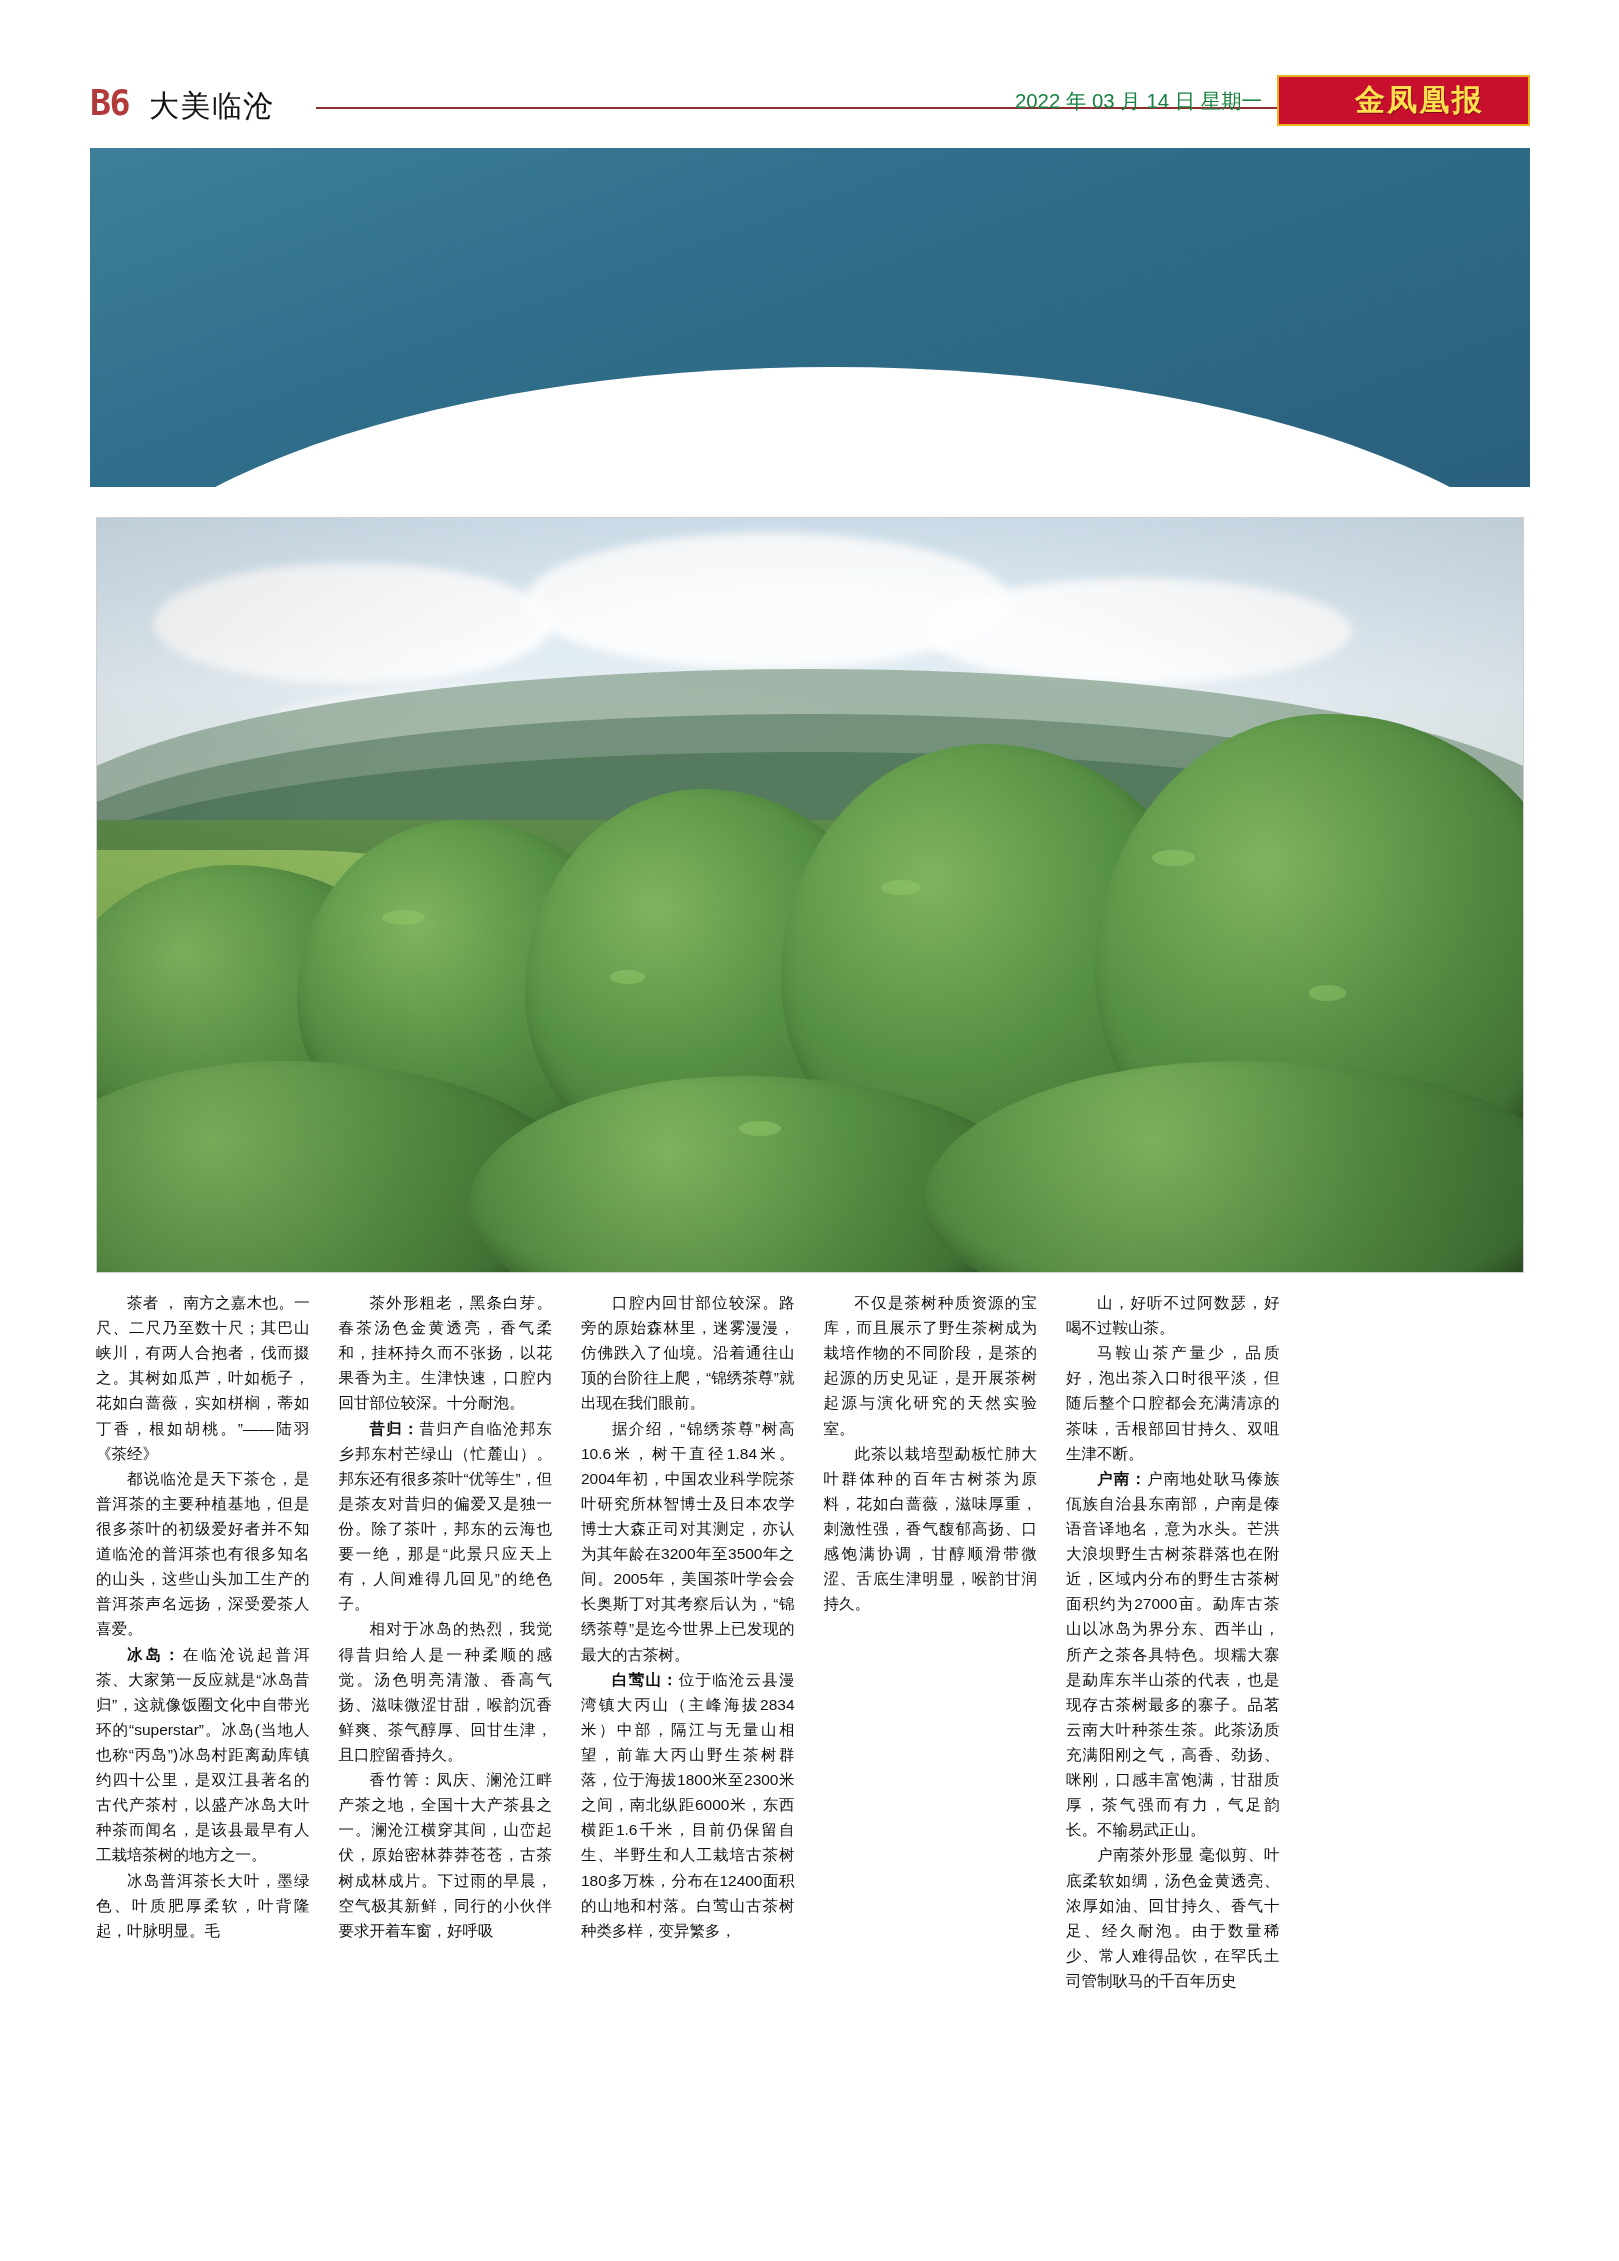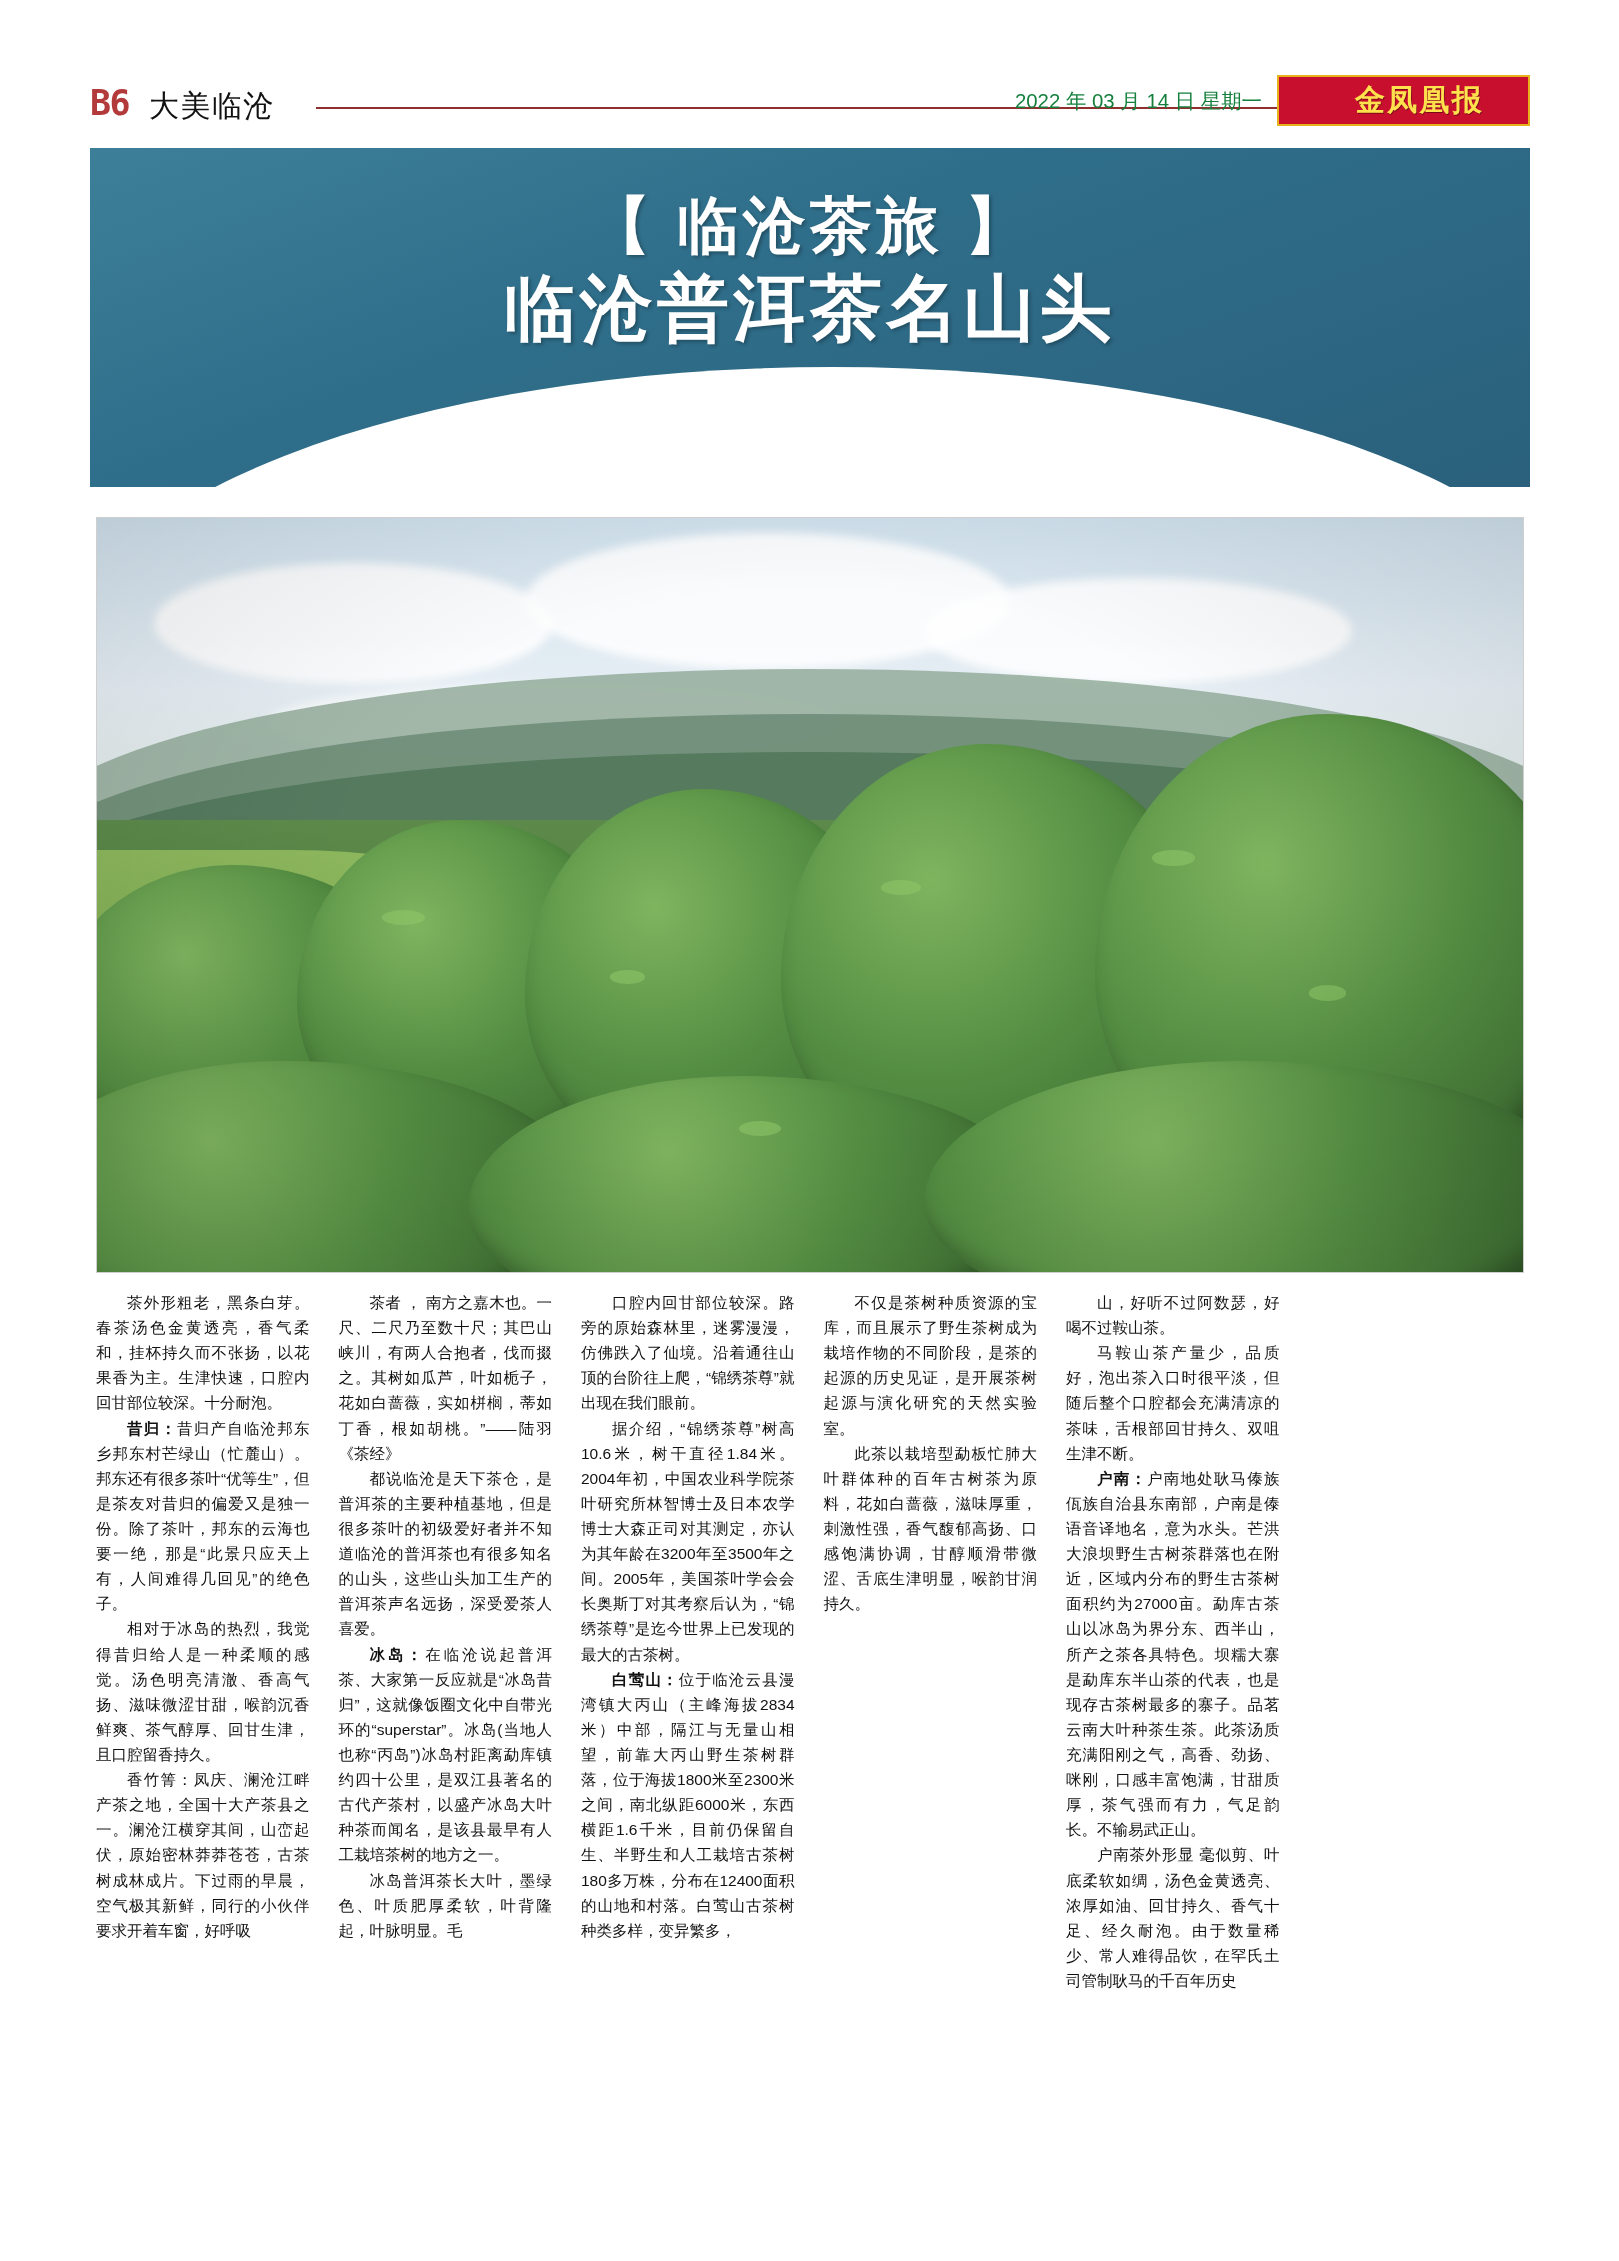--- a/index.html
+++ b/index.html
@@ -238,24 +238,20 @@
     <div class="masthead-date">2022 年 03 月 14 日   星期一</div>
     <div class="paper-logo">
       <span>金凤凰报</span>
     </div>
   </div>
 
   <div class="banner">
     <div class="banner-bg"></div>
     <div class="banner-curve2"></div>
     <div class="banner-curve"></div>
-    <div class="banner-title-wrap">
-      <div class="banner-line1">【 临沧茶旅 】</div>
-      <div class="banner-line2">临沧普洱茶名山头</div>
-    </div>
   </div>
 
   <div class="photo">
     <div class="sky"></div>
     <div class="cloud" style="left:4%;top:6%;width:28%;height:16%;"></div>
     <div class="cloud" style="left:30%;top:2%;width:34%;height:18%;"></div>
     <div class="cloud" style="left:58%;top:8%;width:30%;height:14%;"></div>
     <div class="cloud" style="left:12%;top:22%;width:40%;height:10%;opacity:.6"></div>
     <div class="ridge far"></div>
     <div class="ridge mid"></div>
@@ -276,32 +272,32 @@
     <div class="leafdot" style="left:36%;top:60%;width:2.4%;height:1.8%;"></div>
     <div class="leafdot" style="left:55%;top:48%;width:2.8%;height:2%;"></div>
     <div class="leafdot" style="left:74%;top:44%;width:3%;height:2.2%;"></div>
     <div class="leafdot" style="left:85%;top:62%;width:2.6%;height:2%;"></div>
     <div class="leafdot" style="left:45%;top:80%;width:3%;height:2%;"></div>
     <div class="photo-vignette"></div>
   </div>
 
   <div class="columns" id="columns">
       <div class="col">
+        <p>茶者 ， 南方之嘉木也。一尺、二尺乃至数十尺；其巴山峡川，有两人合抱者，伐而掇之。其树如瓜芦，叶如栀子，花如白蔷薇，实如栟榈，蒂如丁香，根如胡桃。”——陆羽《茶经》</p>
+        <p>都说临沧是天下茶仓，是普洱茶的主要种植基地，但是很多茶叶的初级爱好者并不知道临沧的普洱茶也有很多知名的山头，这些山头加工生产的普洱茶声名远扬，深受爱茶人喜爱。</p>
+        <p><span class="lead">冰岛：</span>在临沧说起普洱茶、大家第一反应就是“冰岛昔归”，这就像饭圈文化中自带光环的“superstar”。冰岛(当地人也称“丙岛”)冰岛村距离勐库镇约四十公里，是双江县著名的古代产茶村，以盛产冰岛大叶种茶而闻名，是该县最早有人工栽培茶树的地方之一。</p>
+        <p>冰岛普洱茶长大叶，墨绿色、叶质肥厚柔软，叶背隆起，叶脉明显。毛</p>
+      </div>
+      <div class="col">
         <p>茶外形粗老，黑条白芽。春茶汤色金黄透亮，香气柔和，挂杯持久而不张扬，以花果香为主。生津快速，口腔内回甘部位较深。十分耐泡。</p>
         <p><span class="lead">昔归：</span>昔归产自临沧邦东乡邦东村芒绿山（忙麓山）。邦东还有很多茶叶“优等生”，但是茶友对昔归的偏爱又是独一份。除了茶叶，邦东的云海也要一绝，那是“此景只应天上有，人间难得几回见”的绝色子。</p>
         <p>相对于冰岛的热烈，我觉得昔归给人是一种柔顺的感觉。汤色明亮清澈、香高气扬、滋味微涩甘甜，喉韵沉香鲜爽、茶气醇厚、回甘生津，且口腔留香持久。</p>
         <p>香竹箐：凤庆、澜沧江畔产茶之地，全国十大产茶县之一。澜沧江横穿其间，山峦起伏，原始密林莽莽苍苍，古茶树成林成片。下过雨的早晨，空气极其新鲜，同行的小伙伴要求开着车窗，好呼吸</p>
       </div>
       <div class="col">
-        <p>茶者 ， 南方之嘉木也。一尺、二尺乃至数十尺；其巴山峡川，有两人合抱者，伐而掇之。其树如瓜芦，叶如栀子，花如白蔷薇，实如栟榈，蒂如丁香，根如胡桃。”——陆羽《茶经》</p>
-        <p>都说临沧是天下茶仓，是普洱茶的主要种植基地，但是很多茶叶的初级爱好者并不知道临沧的普洱茶也有很多知名的山头，这些山头加工生产的普洱茶声名远扬，深受爱茶人喜爱。</p>
-        <p><span class="lead">冰岛：</span>在临沧说起普洱茶、大家第一反应就是“冰岛昔归”，这就像饭圈文化中自带光环的“superstar”。冰岛(当地人也称“丙岛”)冰岛村距离勐库镇约四十公里，是双江县著名的古代产茶村，以盛产冰岛大叶种茶而闻名，是该县最早有人工栽培茶树的地方之一。</p>
-        <p>冰岛普洱茶长大叶，墨绿色、叶质肥厚柔软，叶背隆起，叶脉明显。毛</p>
-      </div>
-      <div class="col">
         <p>口腔内回甘部位较深。路旁的原始森林里，迷雾漫漫，仿佛跌入了仙境。沿着通往山顶的台阶往上爬，“锦绣茶尊”就出现在我们眼前。</p>
         <p>据介绍，“锦绣茶尊”树高10.6米，树干直径1.84米。2004年初，中国农业科学院茶叶研究所林智博士及日本农学博士大森正司对其测定，亦认为其年龄在3200年至3500年之间。2005年，美国茶叶学会会长奥斯丁对其考察后认为，“锦绣茶尊”是迄今世界上已发现的最大的古茶树。</p>
         <p><span class="lead">白莺山：</span>位于临沧云县漫湾镇大丙山（主峰海拔2834米）中部，隔江与无量山相望，前靠大丙山野生茶树群落，位于海拔1800米至2300米之间，南北纵距6000米，东西横距1.6千米，目前仍保留自生、半野生和人工栽培古茶树180多万株，分布在12400面积的山地和村落。白莺山古茶树种类多样，变异繁多，</p>
       </div>
       <div class="col">
         <p>不仅是茶树种质资源的宝库，而且展示了野生茶树成为栽培作物的不同阶段，是茶的起源的历史见证，是开展茶树起源与演化研究的天然实验室。</p>
         <p>此茶以栽培型勐板忙肺大叶群体种的百年古树茶为原料，花如白蔷薇，滋味厚重，刺激性强，香气馥郁高扬、口感饱满协调，甘醇顺滑带微涩、舌底生津明显，喉韵甘润持久。</p>
       </div>
       <div class="col">
         <p>山，好听不过阿数瑟，好喝不过鞍山茶。</p>

